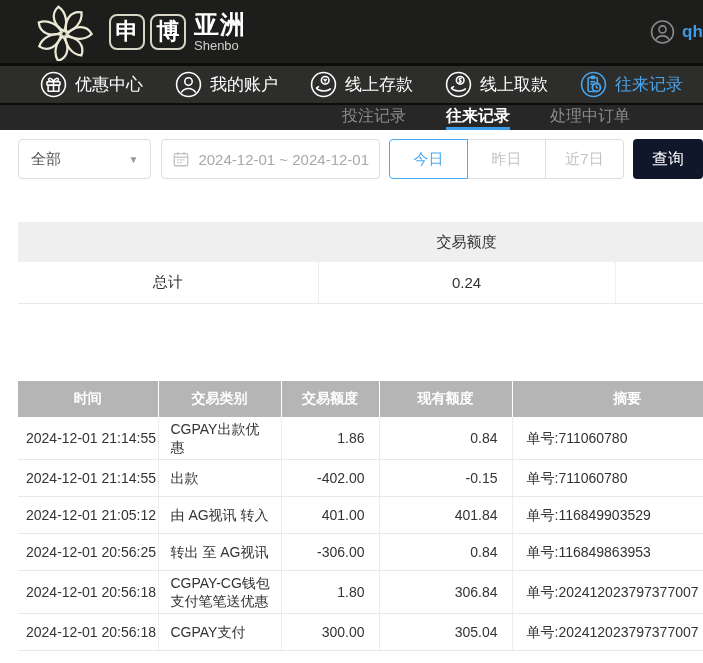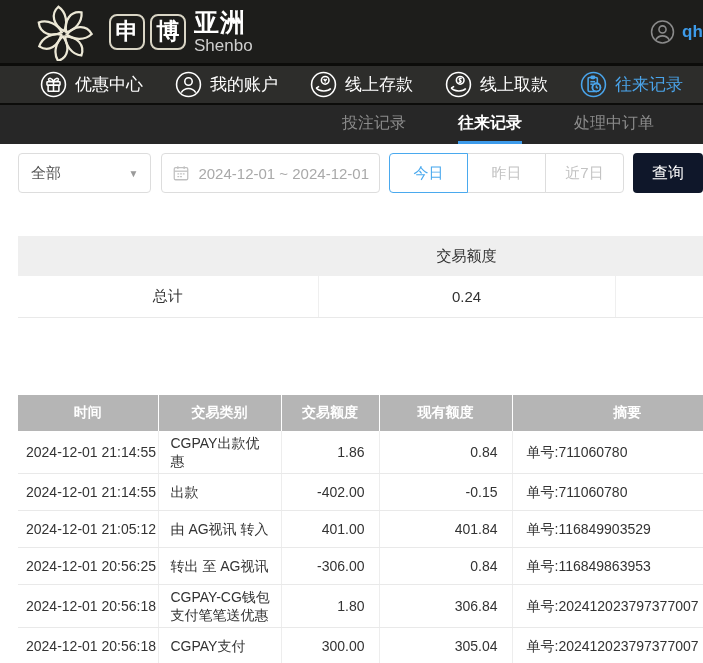--- a/index.html
+++ b/index.html
@@ -8,36 +8,36 @@
 
   
   .topbar { height:63px; background:#1d1d1b; display:flex; align-items:center; position:relative; }
   .logo { display:flex; align-items:center; margin-left:26px; }
   .flower { margin-right:2px; display:flex; }
   .logo-box { width:36px; height:36px; border:2px solid #d9d5c5; border-radius:8px;
     color:#fff; font-size:23px; display:flex; align-items:center; justify-content:center;
     margin-left:5px; font-weight:bold; }
   .logo-region { margin-left:8px; color:#fff; line-height:1; }
   .logo-region .cn { font-size:25px; font-weight:bold; letter-spacing:1px; }
-  .logo-region .en { font-size:17px; color:#cfcfcf; margin-top:2px; }
+  .logo-region .en { font-size:13px; color:#cfcfcf; margin-top:2px; }
   .topbar-user { position:absolute; left:650px; top:50%; transform:translateY(-50%);
     display:flex; align-items:center; gap:7px; }
   .topbar-user .uname { color:#3d9bea; font-size:17px; font-weight:bold; }
 
   
   .navbar { height:42px; background:#2d2d2b; border-top:3px solid #0c0c0a;
     border-bottom:2px solid #0c0c0a; display:flex; align-items:center;
     padding-left:40px; gap:32px; }
   .nav-item { display:flex; align-items:center; gap:8px; color:#fff; font-size:17px;
     cursor:pointer; white-space:nowrap; }
   .nav-item.active { color:#4aa4ea; }
 
   
-  .subnav { height:39px; background:#272727; display:flex; align-items:stretch;
-    gap:52px; padding-left:342px; font-size:16px; }
+  .subnav { height:25px; background:#272727; display:flex; align-items:stretch;
+    gap:40px; padding-left:342px; font-size:16px; }
   .subnav-tab { color:#8b8b8b; display:flex; align-items:center;
     border-bottom:3px solid transparent; cursor:pointer; white-space:nowrap; }
   .subnav-tab.active { color:#fff; border-bottom-color:#3d9bea; font-weight:bold; }
 
   
   .filters { display:flex; align-items:center; margin:9px 0 0 18px; }
   .select-box { width:157px; height:40px; border:1px solid #ddd; border-radius:4px;
     display:flex; align-items:center; justify-content:space-between; padding:0 12px;
     color:#555; font-size:15px; cursor:pointer; background:#fff; }
   .select-box .caret { color:#9a9a9a; font-size:10px; }

